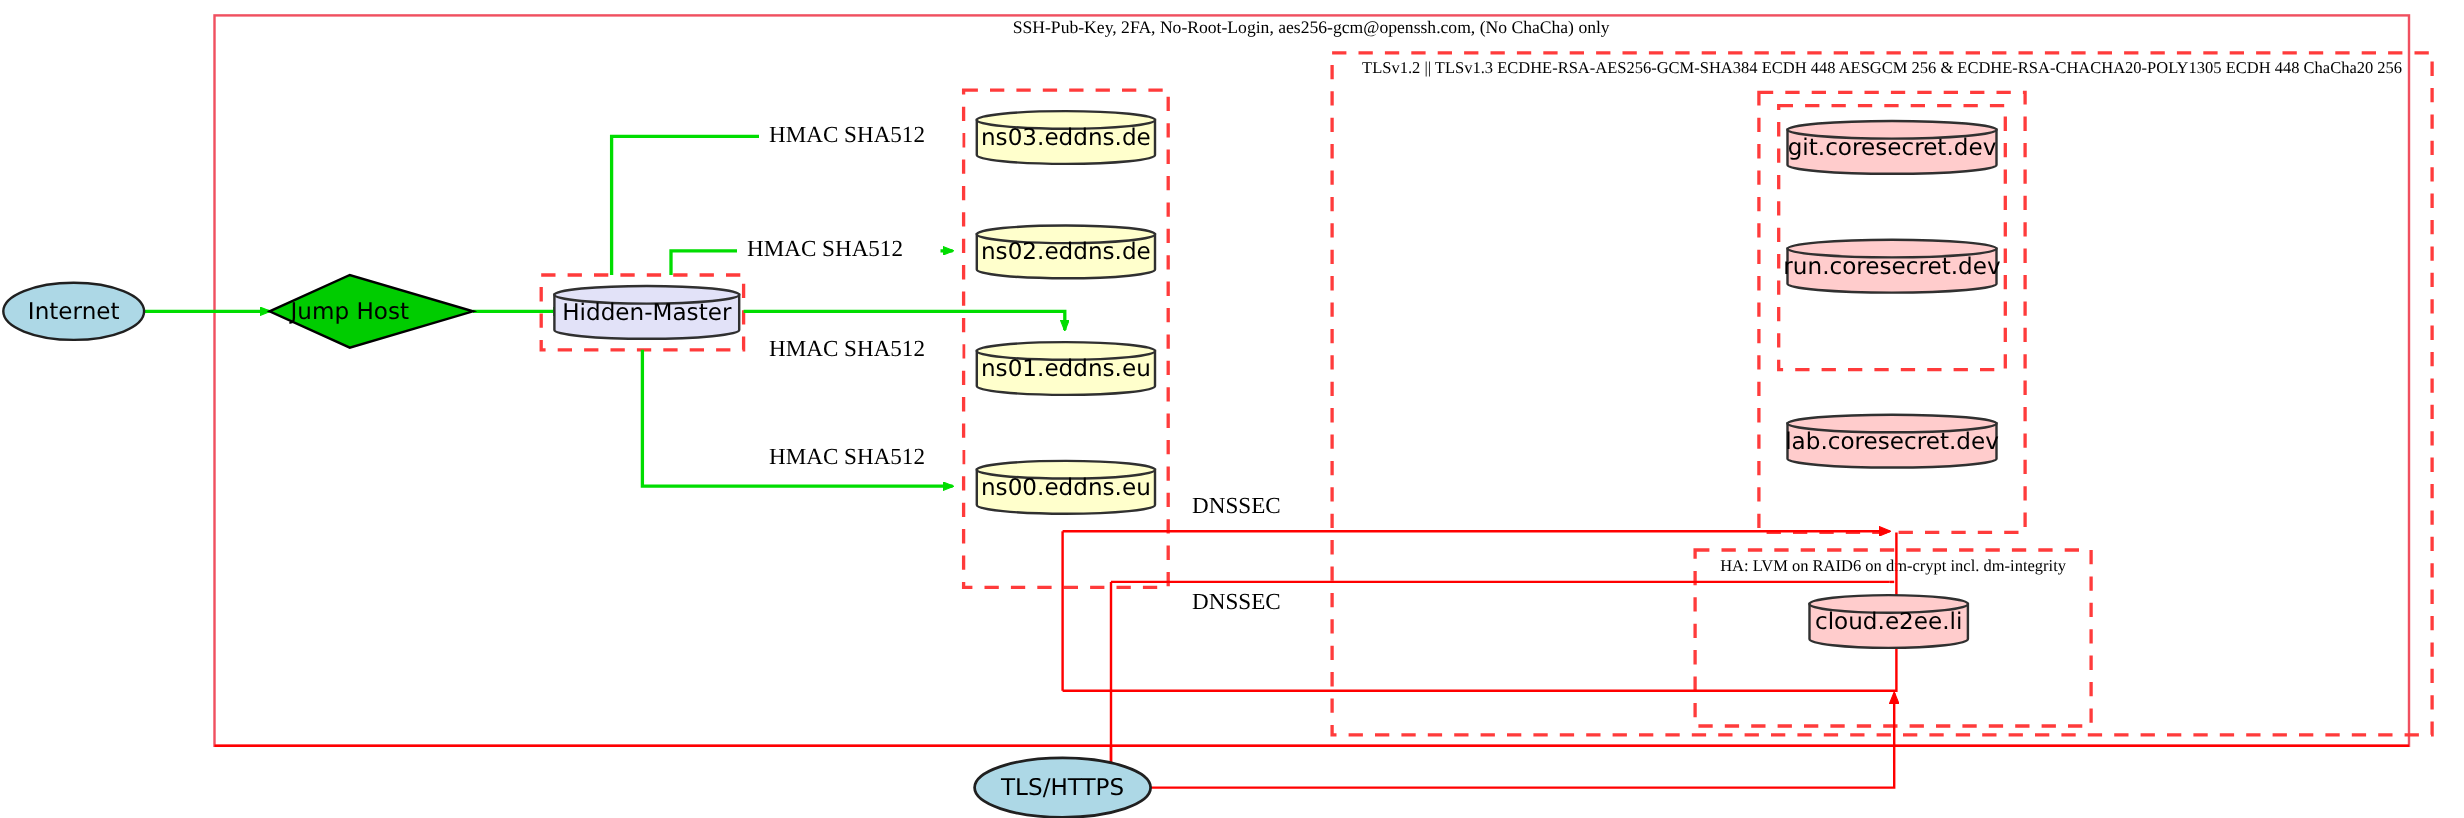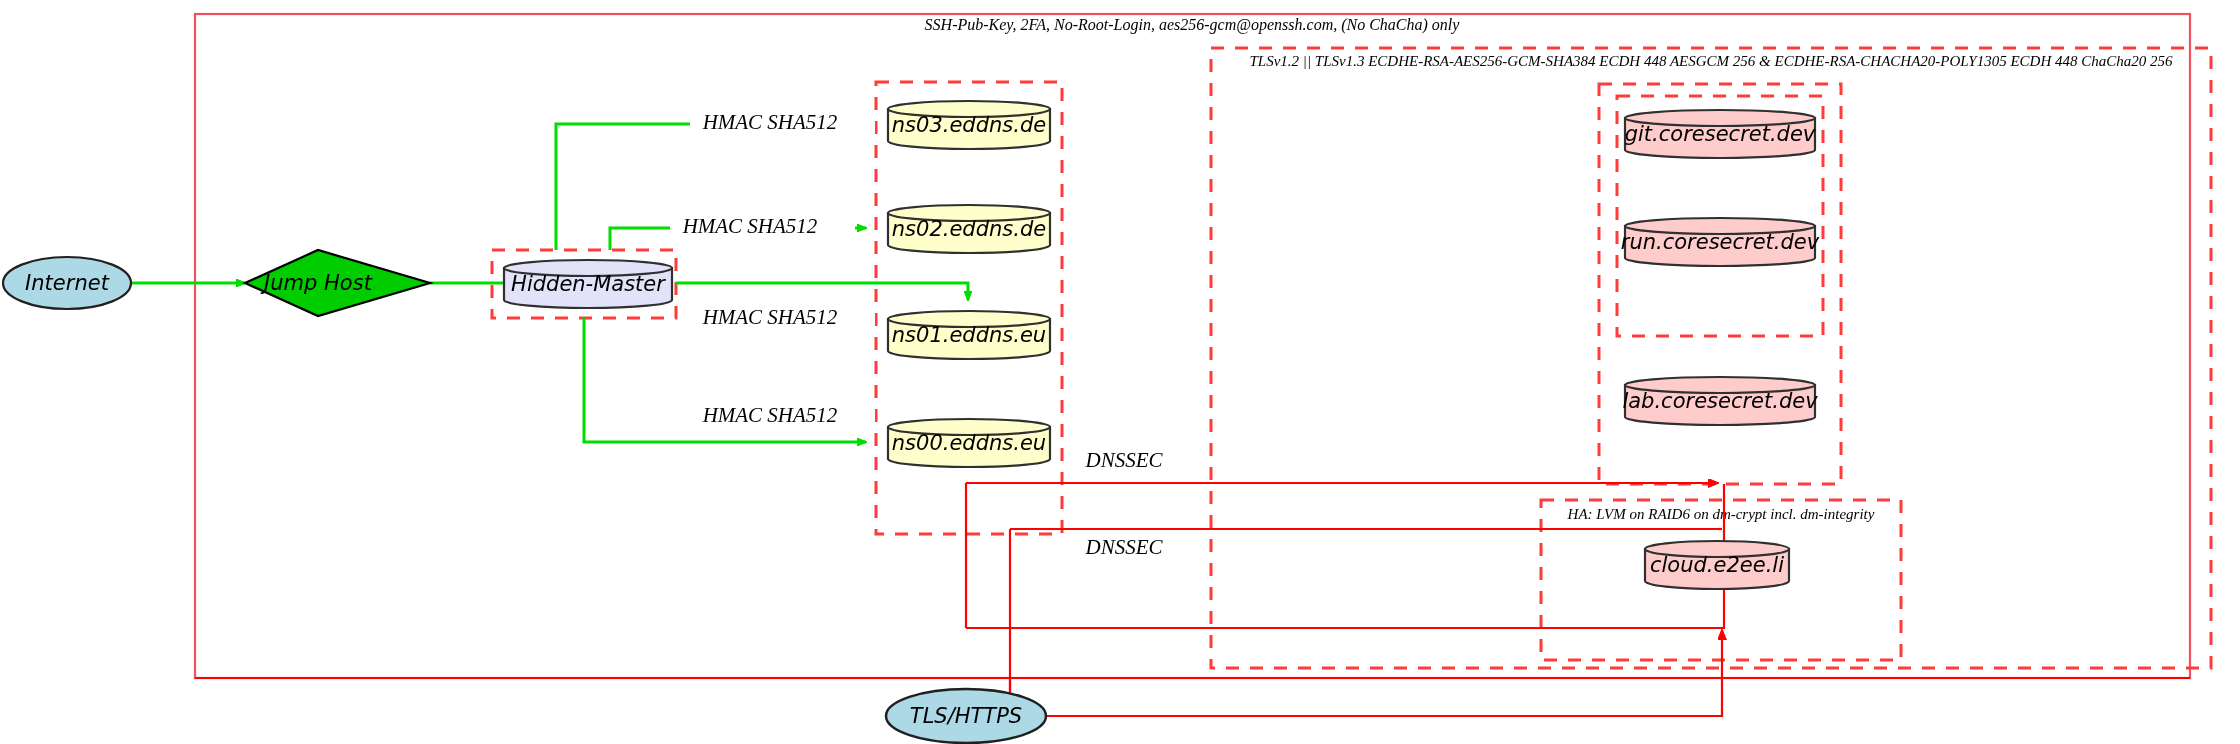--- a/index.html
+++ b/index.html
@@ -10,21 +10,20 @@
   body {
     width: 2240px;
     height: 744px;
     overflow: hidden;
     font-family: "Liberation Sans", sans-serif;
   }
   #diagram-root {
     position: relative;
     width: 2240px;
     height: 744px;
-    font-style: italic;
   }
   svg#graph {
     display: block;
     width: 2240px;
     height: 744px;
   }
   .node-label {
     font-family: "DejaVu Sans", sans-serif;
     font-size: 21px;
     fill: #000000;

